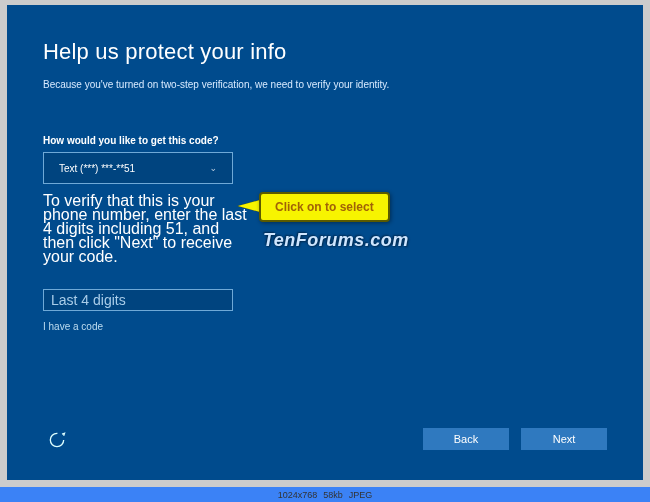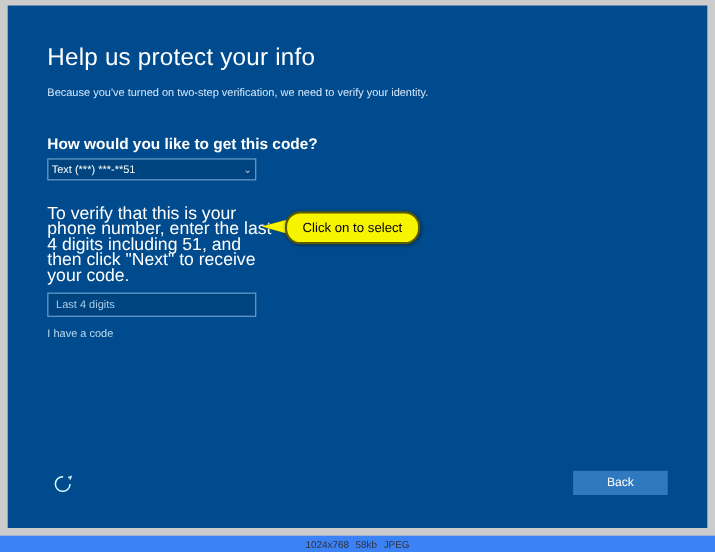--- a/index.html
+++ b/index.html
@@ -10,48 +10,49 @@
     position: relative; overflow: hidden;
   }
   .screen {
     position: absolute; left: 7px; top: 5px;
     width: 636px; height: 475px;
     background: #004b8d;
     color: #fff;
   }
   .content { padding: 34px 36px 0 36px; }
   h1 { font-weight: 300; font-size: 22px; margin-bottom: 14px; letter-spacing: .2px; }
-  .subtext { font-size: 10px; color: #d7eaff; margin-bottom: 32px; }
-  .question { font-size: 14px; font-weight: 600; margin-bottom: 6px; }
+  .subtext { font-size: 10px; color: #d7eaff; margin-bottom: 45px; }
+  .question { font-size: 10px; font-weight: 600; margin-bottom: 6px; }
   .select {
-    width: 190px; height: 20px;
+    width: 190px; height: 32px;
     border: 1px solid #6fa9d7;
     background: #00447f;
     display: flex; align-items: center; justify-content: space-between;
-    padding: 0 3px; font-size: 10px; cursor: pointer;
-    margin-bottom: 24px;
+    padding: 0 15px; font-size: 10px; cursor: pointer;
+    margin-bottom: 10px;
   }
   .select .chev { font-size: 9px; color: #bcd; }
   .verify-text { font-size: 16px; line-height: 14px; max-width: 210px; margin-bottom: 8px; }
   .input {
     width: 190px; height: 22px;
     border: 1px solid #6fa9d7; background: #00447f;
-    color: #9dc; font-size: 10px; padding: 0 7px;
+    color: #9dc; font-size: 14px; padding: 0 7px;
     margin-bottom: 10px;
+    margin-top: 17px;
   }
   .input::placeholder { color: #a9cde9; }
   .havecode { font-size: 10px; color: #bcdcf0; cursor: pointer; }
   
   .callout {
     position: absolute; left: 252px; top: 187px;
     background: #f7f400;
     border: 2px solid #5a5a00;
-    border-radius: 14px;
+    border-radius: 4px;
     padding: 6px 14px;
-    font-size: 12px; font-weight: 400; color: #000000;
+    font-size: 12px; font-weight: 700; color: #a16207;
     box-shadow: 1px 1px 4px rgba(0,0,0,.4);
   }
   .callout-tail {
     position: absolute; left: 231px; top: 195px;
     width: 0; height: 0;
     border-top: 6px solid transparent;
     border-bottom: 6px solid transparent;
     border-right: 22px solid #f7f400;
     filter: drop-shadow(-1px 0 0 #5a5a00);
   }
@@ -104,30 +105,32 @@
     <div class="verify-text">To verify that this is your phone number, enter the last 4 digits including 51, and then click "Next" to receive your code.</div>
     <input class="input" type="text" placeholder="Last 4 digits" style="">
     <div class="havecode">I have a code</div>
   </div>
 
   <div class="callout-tail"></div>
   <div class="callout">
     <span>Click on to select</span>
   </div>
 
+  <div class="watermark">TenForums.com</div>
 
   <div class="access">
     <svg viewBox="0 0 24 24" fill="none" stroke="currentColor" stroke-width="1.6">
       <circle cx="12" cy="12" r="8" stroke-dasharray="38 12"></circle>
       <path d="M18 5 l3 -1 l-1 3"></path>
     </svg>
   </div>
 
   <div class="buttons">
     <button class="btn">Back</button>
+    <button class="btn">Next</button>
   </div>
 </div>
 
 <div class="meta">
   <span>1024x768</span>
   <span>58kb</span>
   <span>JPEG</span>
 </div>
 
 </body></html>

